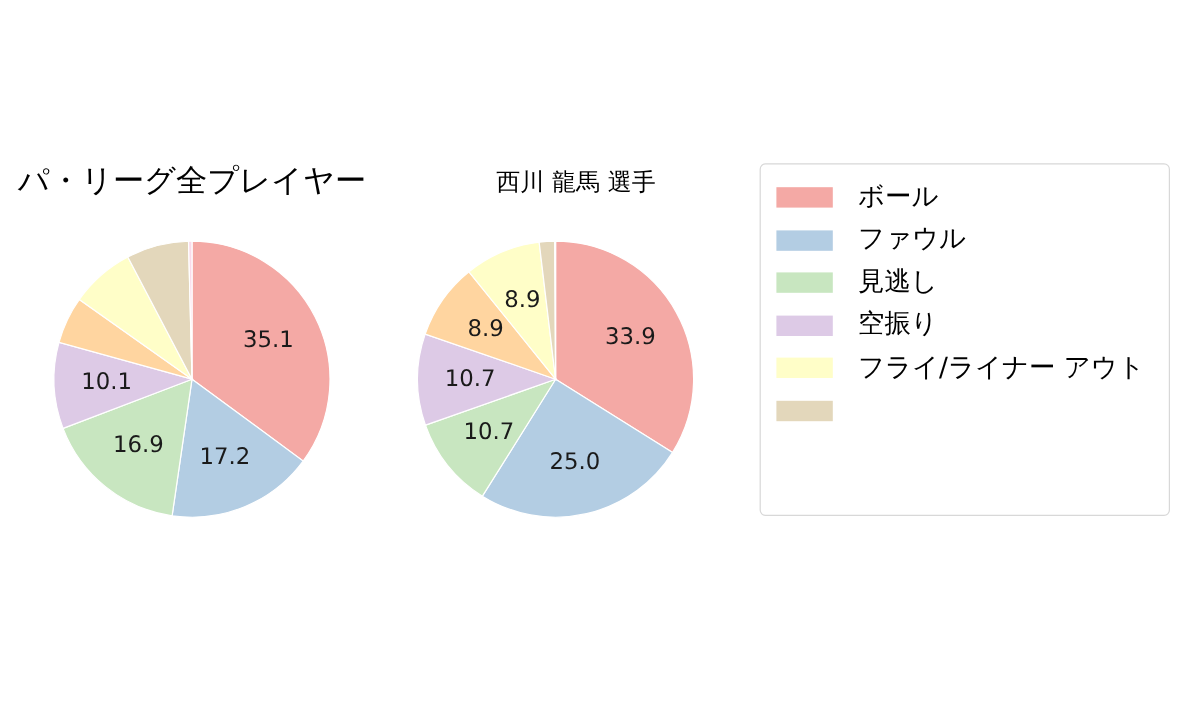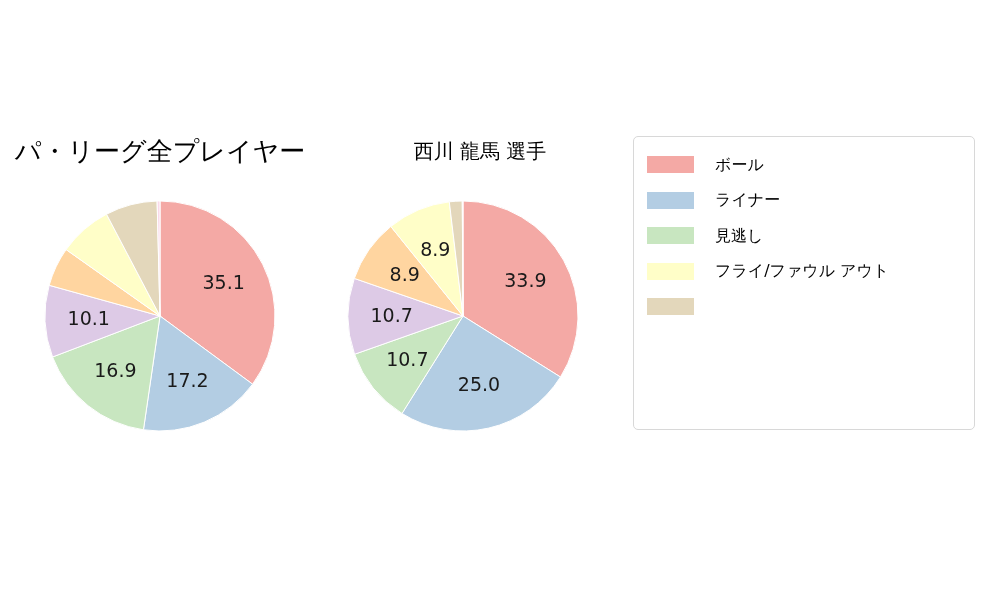--- a/index.html
+++ b/index.html
@@ -81,21 +81,21 @@
     padding-left: 13px;
   }
   .legend-swatch {
     width: 47px;
     height: 17px;
     flex: 0 0 auto;
     border: 0;
   }
   .legend-label {
     margin-left: 21px;
-    font-size: 16px;
+    font-size: 22px;
     color: #000000;
     white-space: nowrap;
     line-height: 22px;
   }
 </style>
 </head>
 <body>
 
 <div class="canvas">
 
@@ -137,28 +137,32 @@
       </svg>
   </div>
 
   <div id="legend">
       <div class="legend-row">
         <span class="legend-swatch" style="background: rgb(244, 169, 165);"></span>
         <span class="legend-label">ボール</span>
       </div>
       <div class="legend-row">
         <span class="legend-swatch" style="background: rgb(179, 205, 227);"></span>
-        <span class="legend-label">ライナー</span>
+        <span class="legend-label">ファウル</span>
       </div>
       <div class="legend-row">
         <span class="legend-swatch" style="background: rgb(200, 230, 192);"></span>
         <span class="legend-label">見逃し</span>
       </div>
       <div class="legend-row">
+        <span class="legend-swatch" style="background: rgb(221, 202, 230);"></span>
+        <span class="legend-label">空振り</span>
+      </div>
+      <div class="legend-row">
         <span class="legend-swatch" style="background: rgb(255, 254, 200);"></span>
-        <span class="legend-label">フライ/ファウル アウト</span>
+        <span class="legend-label">フライ/ライナー アウト</span>
       </div>
       <div class="legend-row">
         <span class="legend-swatch" style="background: rgb(227, 215, 187);"></span>
       </div>
     </div>
 
 </div>
 
 </body></html>

